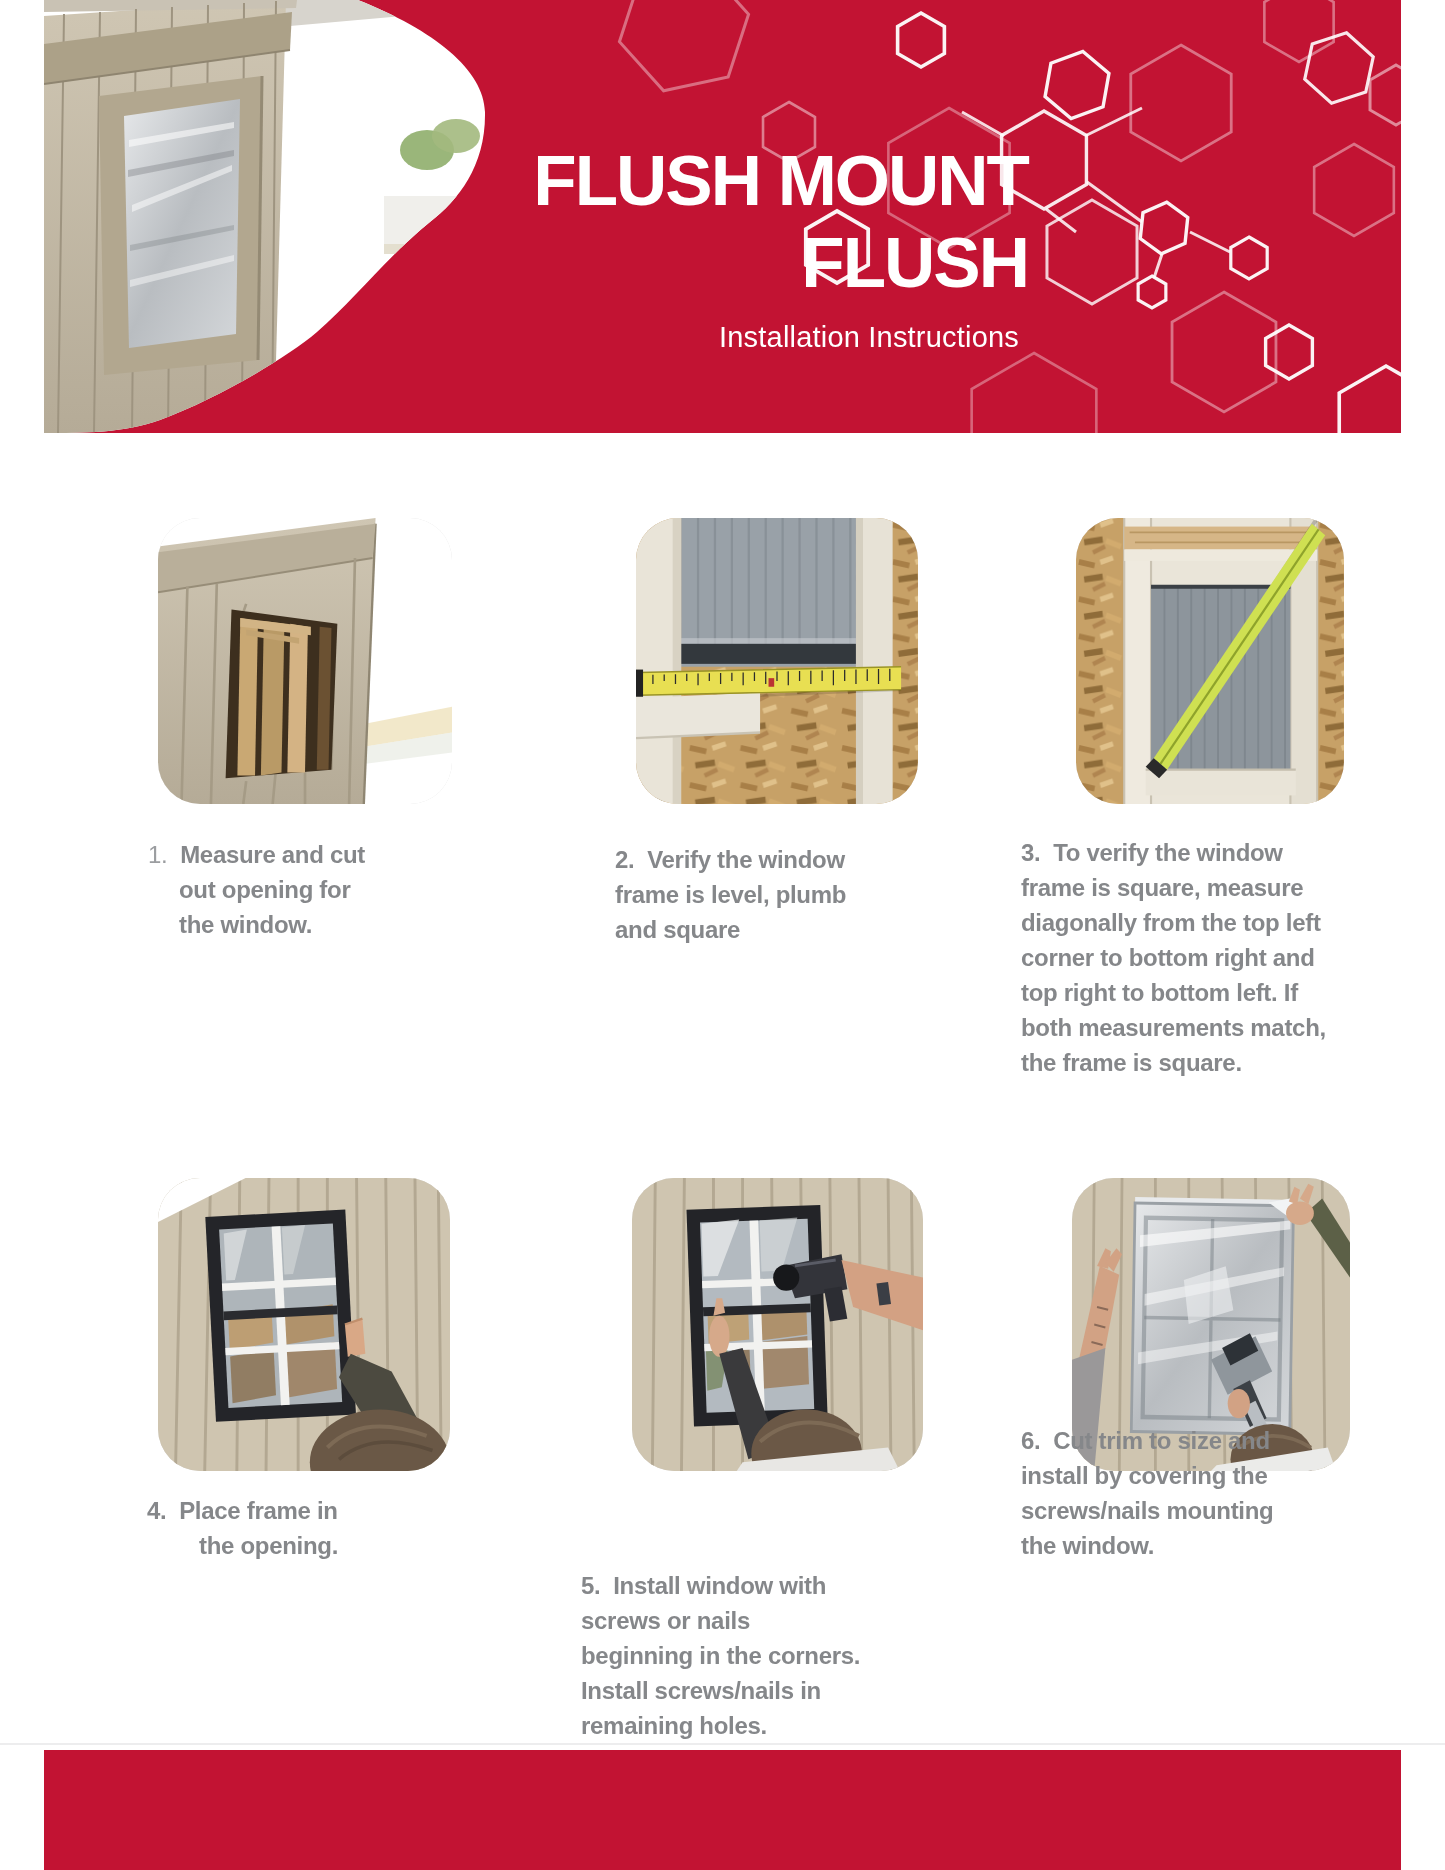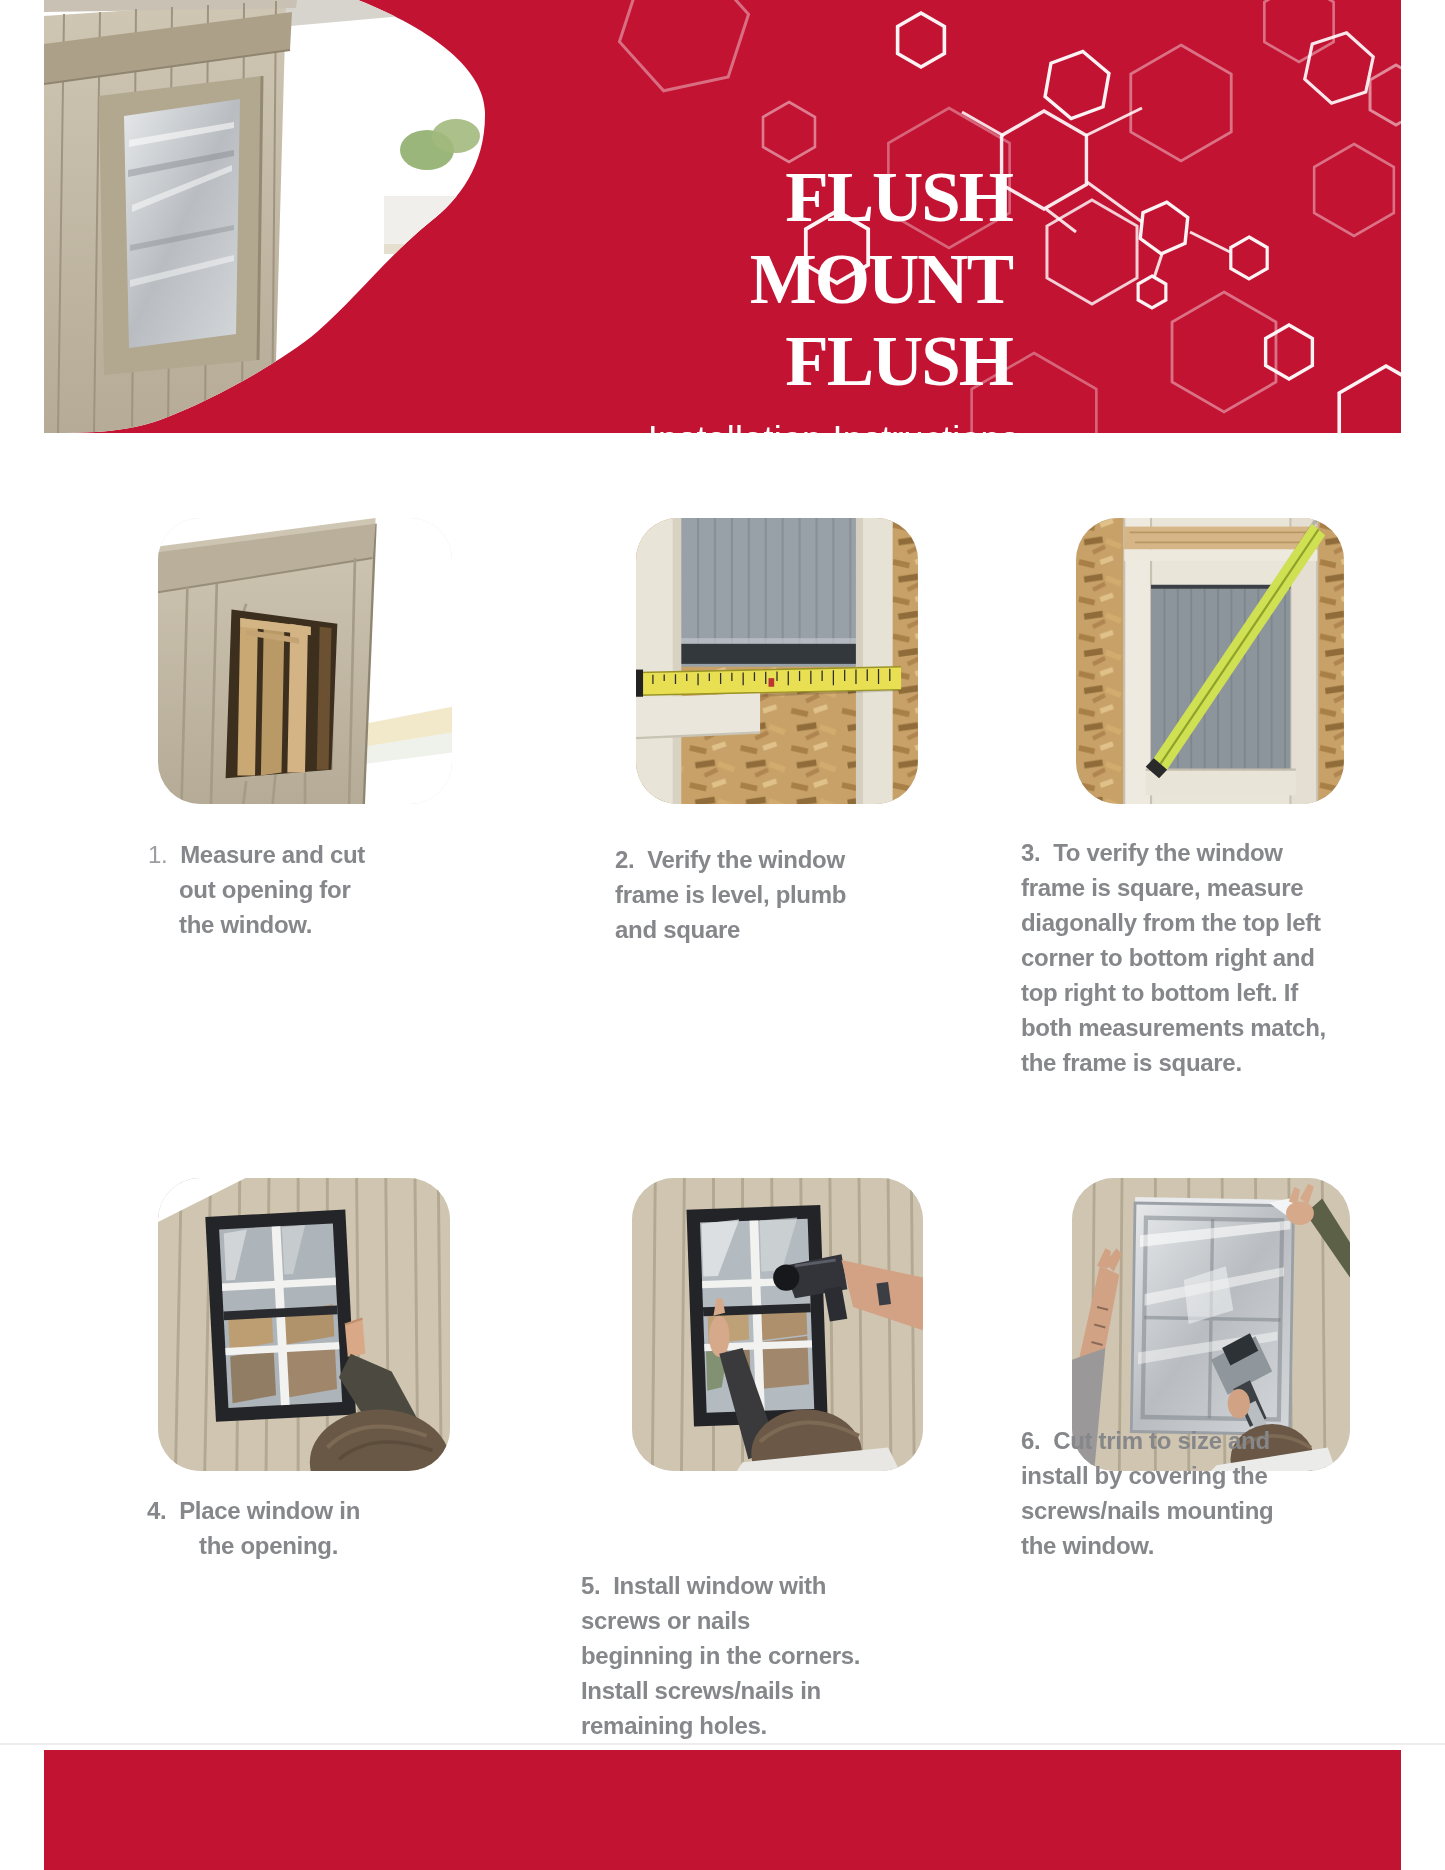--- a/index.html
+++ b/index.html
@@ -3,23 +3,23 @@
 <meta charset="utf-8">
 <style>
   html,body{margin:0;padding:0;background:#ffffff;}
   .page{position:relative;width:1445px;height:1870px;background:#ffffff;
         font-family:"Liberation Sans",sans-serif;overflow:hidden;}
 
   
   .header{position:absolute;left:44px;top:0;width:1357px;height:433px;}
   .header svg{display:block;}
   .title-block{position:absolute;left:460px;top:140px;width:524px;text-align:right;color:#ffffff;}
-  .title{margin:16px;font-size:71px;line-height:82px;font-weight:700;letter-spacing:-2px;font-family:Liberation Serif, serif;}
+  .title{margin:0;font-size:71px;line-height:82px;font-weight:700;letter-spacing:-2px;}
   .title span{display:block;}
-  .subtitle{margin-top:17px;font-size:36px;font-weight:400;letter-spacing:0.2px;padding-right:9px;}
+  .subtitle{margin-top:17px;font-size:29px;font-weight:400;letter-spacing:0.2px;padding-right:9px;}
 
   
   .photo{position:absolute;border-radius:42px;overflow:hidden;background:#ddd;}
   .photo svg{display:block;width:100%;height:100%;}
 
   
   .caption{position:absolute;margin:4px;font-size:24px;font-weight:700;color:#85878A;
            line-height:35px;letter-spacing:-0.3px;white-space:pre-wrap;}
   .hang-sm{padding-left:31px;text-indent:-31px;}
   .hang-lg{padding-left:52px;text-indent:-52px;}
@@ -290,21 +290,21 @@
 and square</span></p>
 
   <p class="caption" style="left:1017px;top:831px;width:384px"><span>3.</span><span>  To verify the window
 frame is square, measure
 diagonally from the top left
 corner to bottom right and
 top right to bottom left. If
 both measurements match,
 the frame is square.</span></p>
 
-  <p class="caption hang-lg" style="left:143px;top:1489px;width:320px"><span>4.</span><span>  Place window in
+  <p class="caption hang-lg" style="left:143px;top:1489px;width:320px"><span>4.</span><span>  Place frame in
 the opening.</span></p>
 
   <p class="caption" style="left:577px;top:1564px;width:350px"><span>5.</span><span>  Install window with
 screws or nails
 beginning in the corners.
 Install screws/nails in
 remaining holes.</span></p>
 
   <p class="caption" style="left:1017px;top:1419px;width:370px"><span>6.</span><span>  Cut trim to size and
 install by covering the

